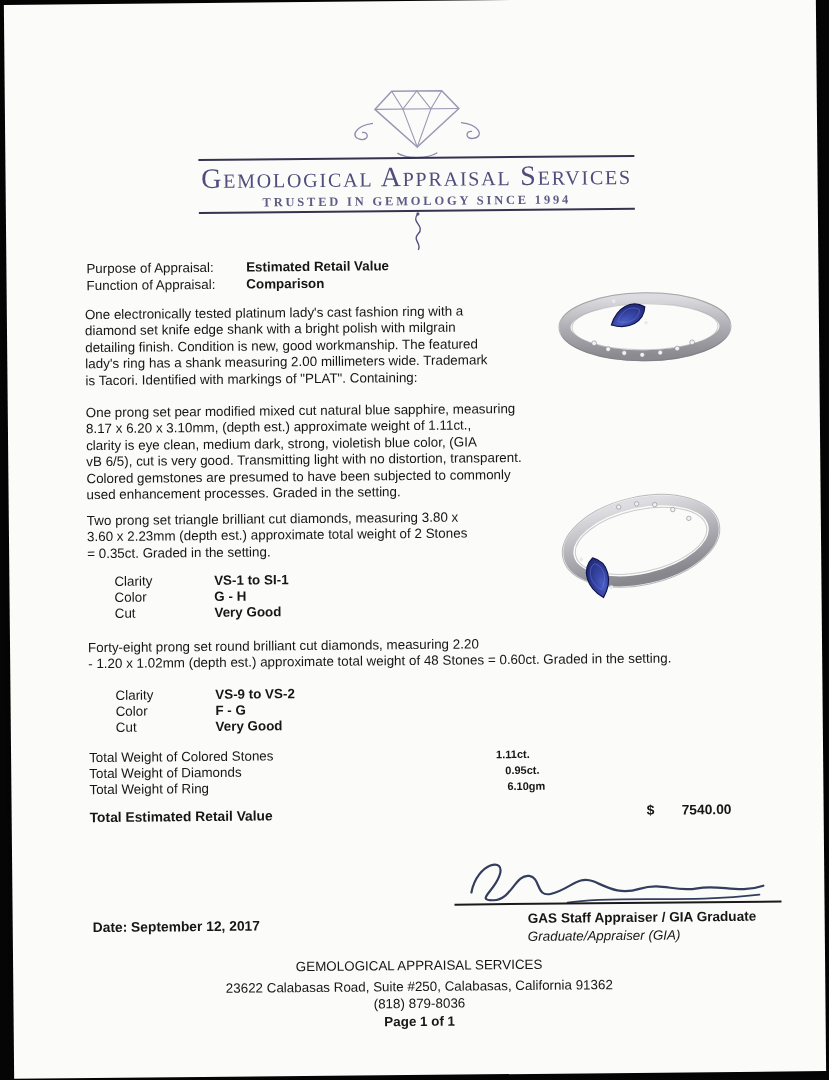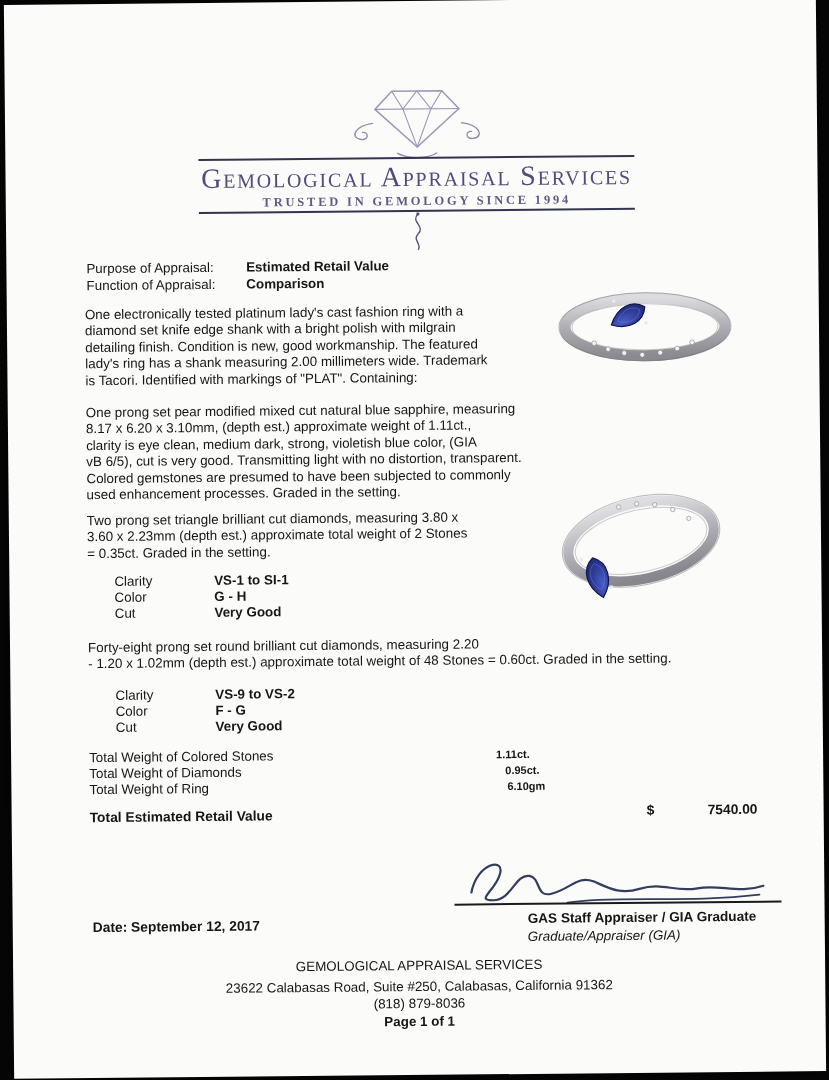--- a/index.html
+++ b/index.html
@@ -221,21 +221,21 @@
     </div>
     <div style="position:relative; font-size:13.4px; line-height:16.2px;">
       <span>Total Weight of Ring</span>
       <span class="totval" style="position:absolute; left:418px; top:0;">6.10gm</span>
     </div>
   </div>
 
   <div class="abs" style="left:78px; top:804px; width:700px; position:absolute;">
     <span class="b" style="font-size:13.8px;">Total Estimated Retail Value</span>
     <span class="b" style="position:absolute; left:557px; top:0; font-size:13.8px;">$</span>
-    <span class="b" style="position:absolute; left:592px; top:0; font-size:13.8px;margin-left:26px;">7540.00</span>
+    <span class="b" style="position:absolute; left:592px; top:0; font-size:13.8px;">7540.00</span>
   </div>
 
   <div class="abs" style="left:435px; top:848px; width:335px; height:58px;">
     <svg width="335" height="58" viewBox="0 0 335 58">
       <path d="M24 44 C30 14, 60 8, 52 28 C46 44, 28 52, 46 52 C64 52, 68 26, 82 28
                C94 30, 88 50, 104 46 C124 41, 130 28, 146 34 C160 40, 172 48, 192 42
                C216 35, 226 46, 250 42 C272 38, 292 48, 316 40" fill="none" stroke="#333d5e" stroke-width="2.2" stroke-linecap="round"></path>
       <path d="M120 55 C170 48, 240 57, 312 49" fill="none" stroke="#333d5e" stroke-width="1.8" stroke-linecap="round"></path>
     </svg>
   </div>

